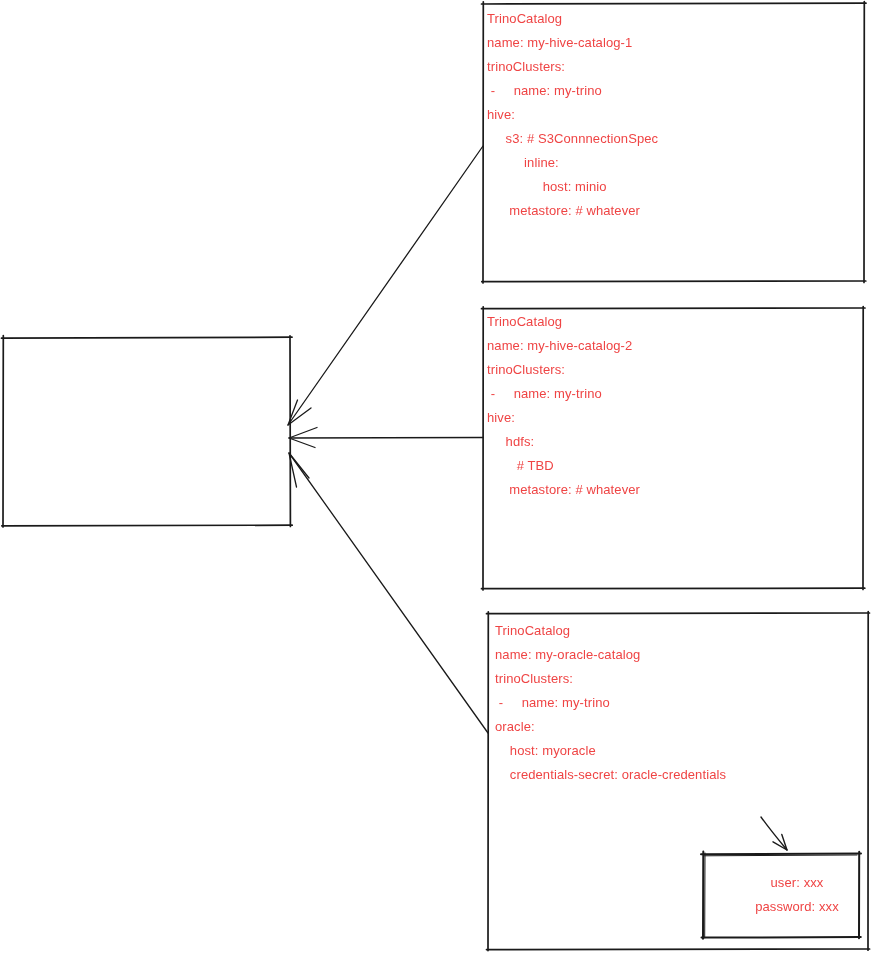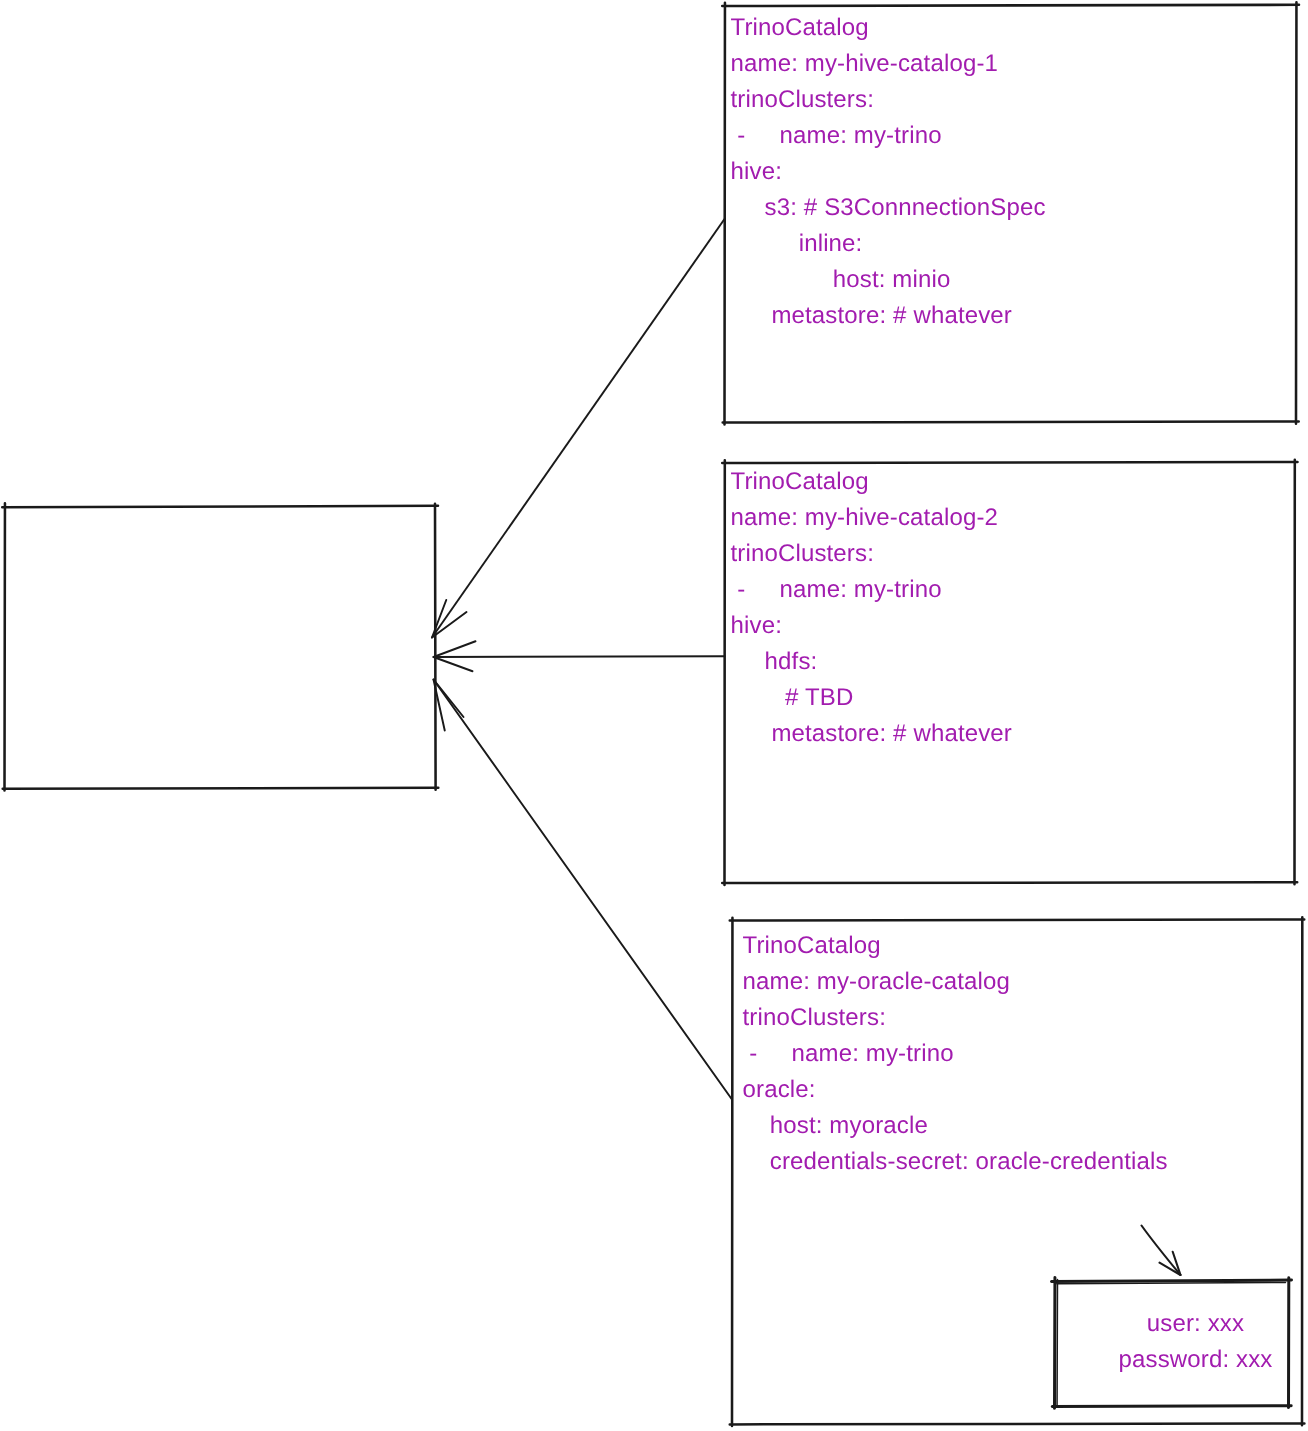--- a/index.html
+++ b/index.html
@@ -9,23 +9,23 @@
     height: 954px;
     background: #ffffff;
     font-family: "Liberation Sans", sans-serif;
     overflow: hidden;
   }
   .canvas svg { position: absolute; left: 0; top: 0; }
   pre.box-text {
     position: absolute;
     margin: 0;
     font-family: "Liberation Sans", sans-serif;
-    font-size: 16px;
+    font-size: 13px;
     line-height: 24px;
-    color: #a21caf;
+    color: #ef4444;
     white-space: pre;
     letter-spacing: 0.1px;
   }
   pre.centered { text-align: center; }
 </style>
 </head>
 <body>
 
 <div class="canvas">
 

